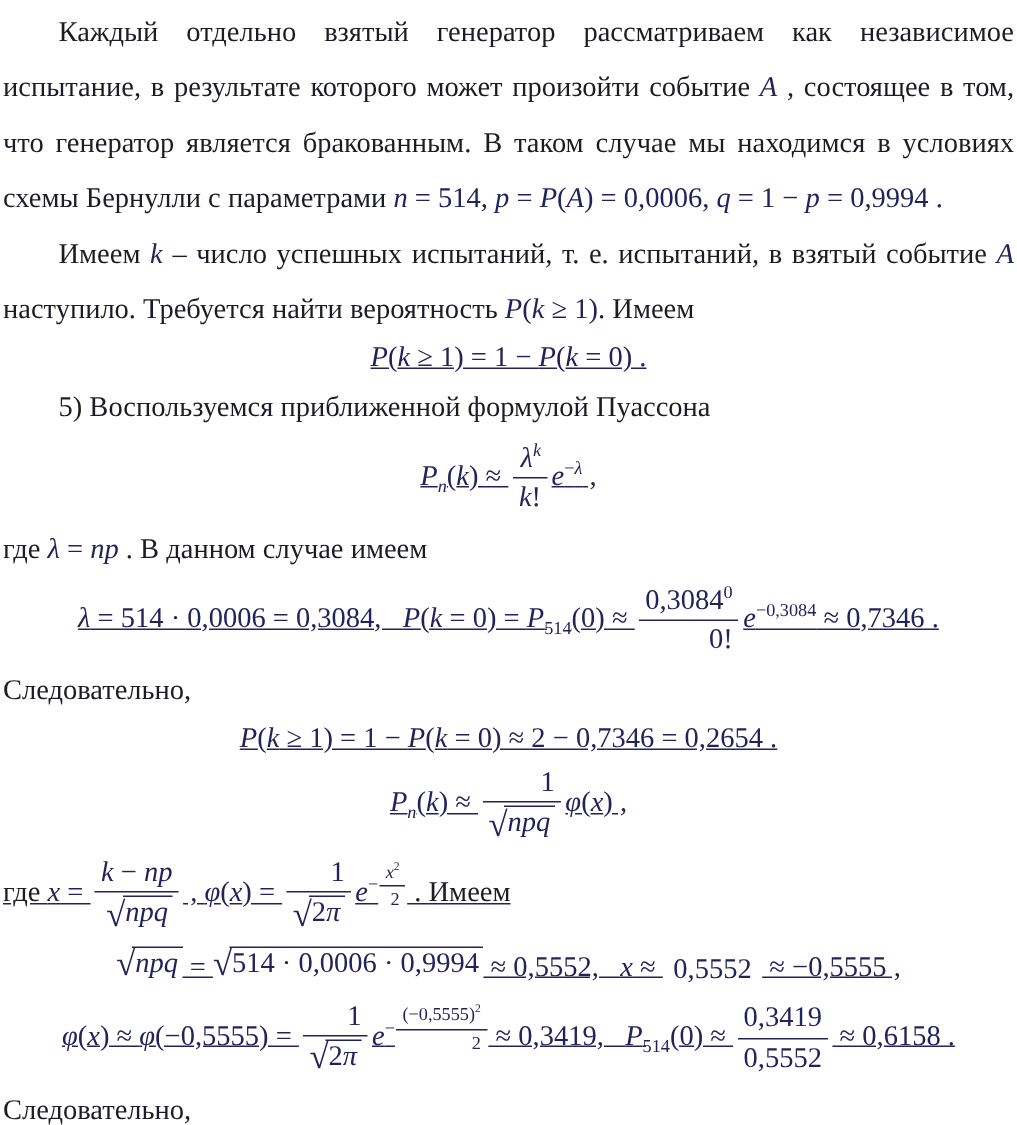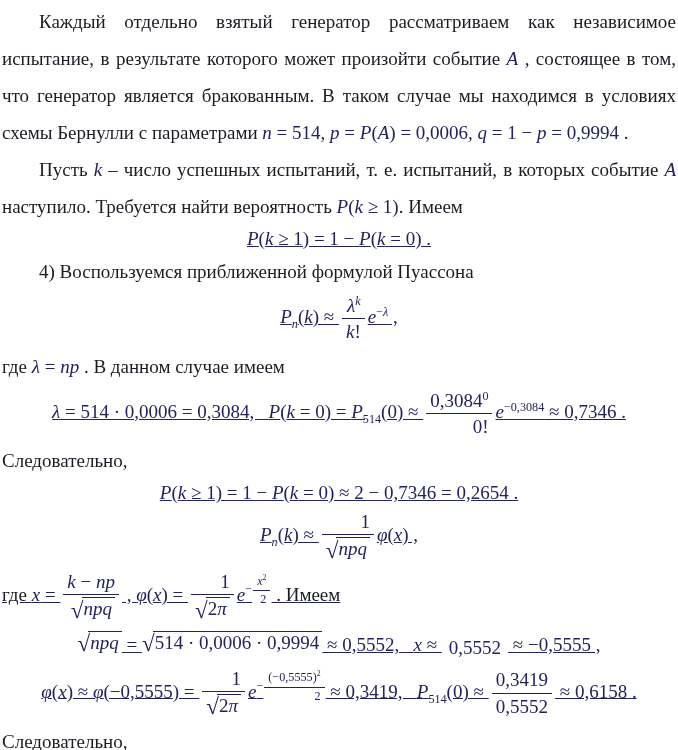--- a/index.html
+++ b/index.html
@@ -24,23 +24,23 @@
   .sqrt{ display:inline-flex; align-items:flex-end; vertical-align:baseline; text-indent:0; }
   .rad{ font-size:1.22em; line-height:0.8; }
   .vinc{ border-top:1.4px solid currentColor; padding:1px 3px 0 2px; margin-left:-2px; line-height:1.05; }
   sup .frac{ margin:0 1px; }
 </style>
 </head>
 <body>
 
 <div id="page">
   <p class="para"><span class="rm">Каждый отдельно взятый генератор рассматриваем как независимое испытание, в результате которого может произойти событие </span><span class="mi">A</span><span class="rm"> , состоящее в том, что генератор является бракованным. В таком случае мы находимся в условиях схемы Бернулли с параметрами </span><span class="mi">n</span><span class="mm"> = 514, </span><span class="mi">p</span><span class="mm"> = </span><span class="mi">P</span><span class="mm">(</span><span class="mi">A</span><span class="mm">) = 0,0006, </span><span class="mi">q</span><span class="mm"> = 1 − </span><span class="mi">p</span><span class="mm"> = 0,9994 .</span></p>
-  <p class="para"><span class="rm">Пусть </span><span class="mi">k</span><span class="rm"> – число успешных испытаний, т. е. испытаний, в которых событие </span><span class="mi">A</span><span class="rm"> наступило. Требуется найти вероятность </span><span class="mi">P</span><span class="mm">(</span><span class="mi">k</span><span class="mm"> ≥ 1)</span><span class="rm">. Имеем</span></p>
+  <p class="para"><span class="rm">Имеем </span><span class="mi">k</span><span class="rm"> – число успешных испытаний, т. е. испытаний, в взятый событие </span><span class="mi">A</span><span class="rm"> наступило. Требуется найти вероятность </span><span class="mi">P</span><span class="mm">(</span><span class="mi">k</span><span class="mm"> ≥ 1)</span><span class="rm">. Имеем</span></p>
   <div class="fline"><span class="mi">P</span><span class="mm">(</span><span class="mi">k</span><span class="mm"> ≥ 1) = 1 − </span><span class="mi">P</span><span class="mm">(</span><span class="mi">k</span><span class="mm"> = 0) .</span></div>
-  <p class="para"><span class="rm">4) Воспользуемся приближенной формулой Пуассона</span></p>
+  <p class="para"><span class="rm">5) Воспользуемся приближенной формулой Пуассона</span></p>
   <div class="fline tall"><span class="mi">P</span><sub><span class="mi">n</span></sub><span class="mm">(</span><span class="mi">k</span><span class="mm">) ≈ </span><span class="frac"><span class="num"><span class="mi">λ</span><sup><span class="mi">k</span></sup></span><span class="den"><span class="mi">k</span><span class="mm">!</span></span></span><span class="mi">e</span><sup><span class="mm">−</span><span class="mi">λ</span></sup><span class="mm"> ,</span></div>
   <p class="para noind"><span class="rm">где </span><span class="mi">λ</span><span class="mm"> = </span><span class="mi">np</span><span class="rm"> . В данном случае имеем</span></p>
   <div class="fline tall"><span class="mi">λ</span><span class="mm"> = 514 · 0,0006 = 0,3084,&nbsp;&nbsp; </span><span class="mi">P</span><span class="mm">(</span><span class="mi">k</span><span class="mm"> = 0) = </span><span class="mi">P</span><sub><span class="mm">514</span></sub><span class="mm">(0) ≈ </span><span class="frac"><span class="num"><span class="mm">0,3084</span><sup><span class="mm">0</span></sup></span><span class="den"><span class="mm">0!</span></span></span><span class="mi">e</span><sup><span class="mm">−0,3084</span></sup><span class="mm"> ≈ 0,7346 .</span></div>
   <p class="para noind">Следовательно,</p>
   <div class="fline"><span class="mi">P</span><span class="mm">(</span><span class="mi">k</span><span class="mm"> ≥ 1) = 1 − </span><span class="mi">P</span><span class="mm">(</span><span class="mi">k</span><span class="mm"> = 0) ≈ 2 − 0,7346 = 0,2654 .</span></div>
   <div class="fline tall"><span class="mi">P</span><sub><span class="mi">n</span></sub><span class="mm">(</span><span class="mi">k</span><span class="mm">) ≈ </span><span class="frac"><span class="num"><span class="mm">1</span></span><span class="den"><span class="sqrt">
             <span class="rad">√</span>
             <span class="vinc"><span class="mi">npq</span></span>
           </span></span></span><span class="mi">φ</span><span class="mm">(</span><span class="mi">x</span><span class="mm">) ,</span></div>
   <div class="fline left tall"><span class="rm">где </span><span class="mi">x</span><span class="mm"> = </span><span class="frac"><span class="num"><span class="mi">k</span><span class="mm"> − </span><span class="mi">np</span></span><span class="den"><span class="sqrt">

